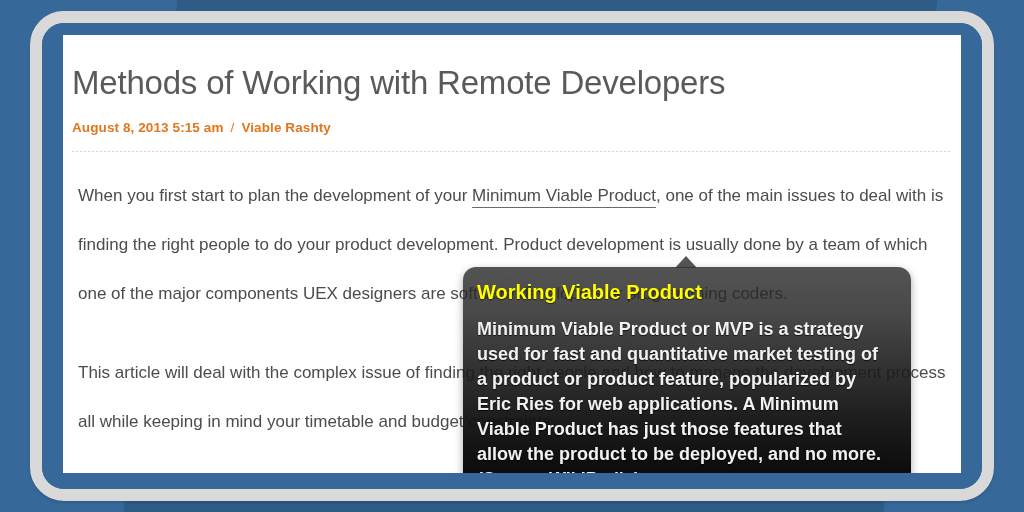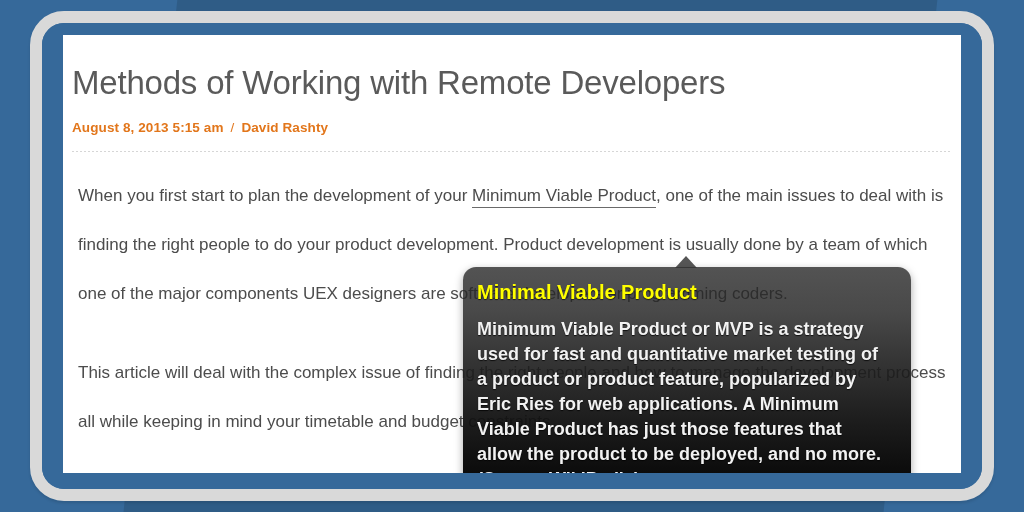--- a/index.html
+++ b/index.html
@@ -186,33 +186,33 @@
   <div id="device-frame"></div>
   <div id="device-inner"></div>
 
   <div id="page">
 
     <div id="article">
 
       <h1 class="post-title">Methods of Working with Remote Developers</h1>
 
       <div class="post-meta">
-        <span class="date">August 8, 2013 5:15 am</span><span class="sep">/</span><span class="author">David Rashty</span>
+        <span class="date">August 8, 2013 5:15 am</span><span class="sep">/</span><span class="author">Viable Rashty</span>
       </div>
 
       <div class="rule"></div>
 
       <div class="post-body">
         <p class="p1"><span>When you first start to plan the development of your </span><a class="mvp-link" href="#">Minimum Viable Product</a><span>, one of the main issues to deal with is finding the right people to do your product development. Product development is usually done by a team of which one of the major components UEX designers are software developers or programming coders.</span></p>
 
         <p class="p2">This article will deal with the complex issue of finding the right people and how to manage the development process all while keeping in mind your timetable and budget constraints.</p>
       </div>
 
     </div>
 
     <div id="tooltip">
       <div id="tooltip-arrow"></div>
-      <div id="tooltip-title">Minimal Viable Product</div>
+      <div id="tooltip-title">Working Viable Product</div>
       <div id="tooltip-body">Minimum Viable Product or MVP is a strategy used for fast and quantitative market testing of a product or product feature, popularized by Eric Ries for web applications. A Minimum Viable Product has just those features that allow the product to be deployed, and no more. (Source WikiPedia)</div>
     </div>
 
   </div>
 </div>
 
 </body></html>

